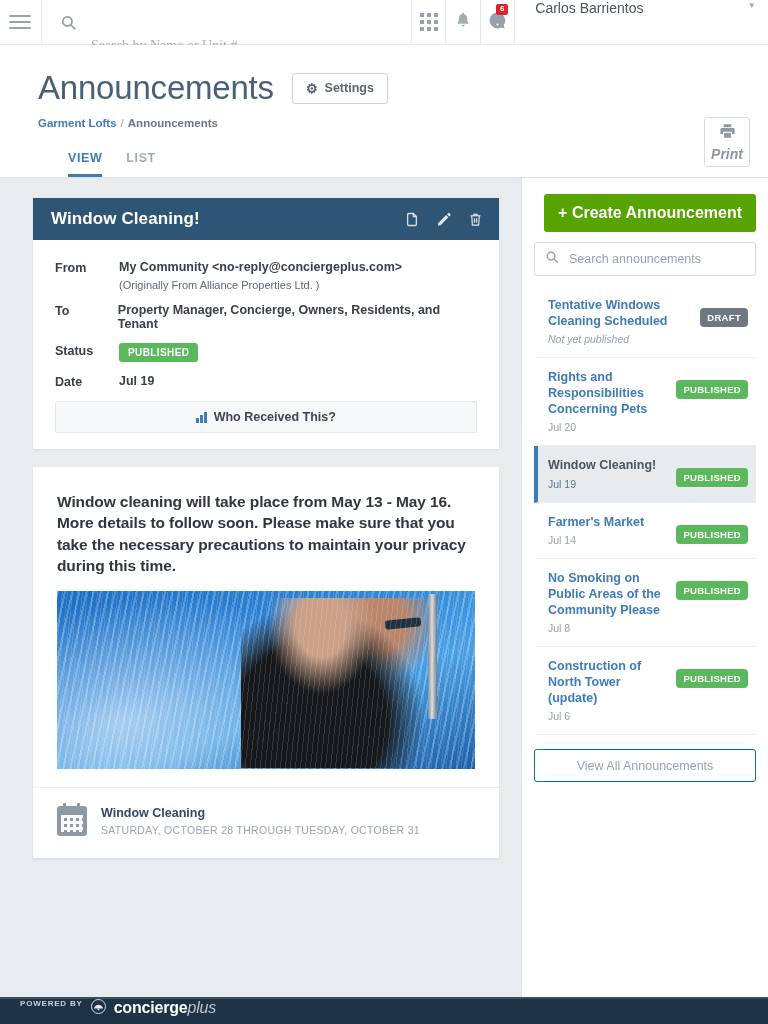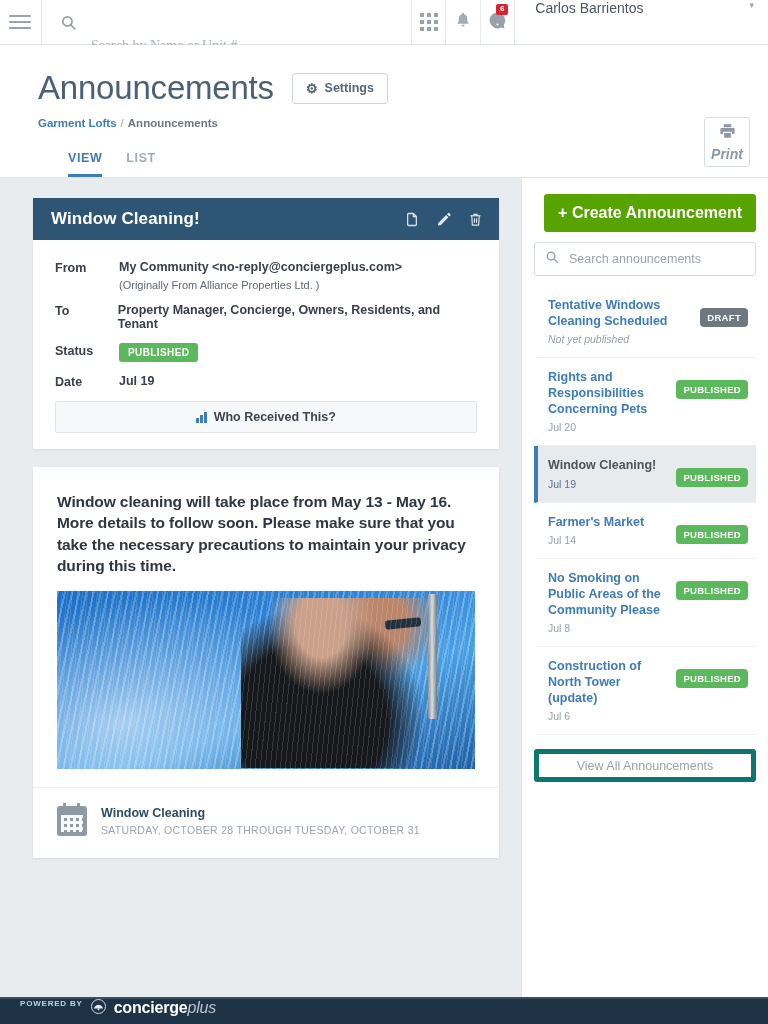--- a/index.html
+++ b/index.html
@@ -222,21 +222,21 @@
   .sb-item-sub { font-size: 10.5px; color: #97a0a9; margin-top: 4px; }
   .sb-item-sub.italic { font-style: italic; }
   .sb-item.active .sb-item-sub { color: #5b7390; }
   .tag {
     font-size: 9.5px; font-weight: bold; color: #fff; border-radius: 4px;
     padding: 4px 7px; letter-spacing: .3px; white-space: nowrap; margin-top: 10px;
   }
   .tag.published { background: #5cb85c; }
   .tag.draft { background: #6f7880; }
   .viewall-btn {
-    width: 100%; margin-top: 14px; border: 5px solid #0f766e; background: #fff;
+    width: 100%; margin-top: 14px; border: 1px solid #0f766e; background: #fff;
     border-radius: 3px; height: 33px; font-size: 12.5px; color: #9aa3ab;
     cursor: pointer; font-family: "Liberation Sans", sans-serif;
   }
 
   
   .footer {
     height: 27px; min-height: 27px; background: #1f3347; display: flex;
     align-items: flex-start; padding-left: 20px; gap: 8px; border-top: 2px solid #3a4e61;
   }
   .pb { font-size: 8px; color: #c7cfd6; font-weight: bold; letter-spacing: .8px; }

